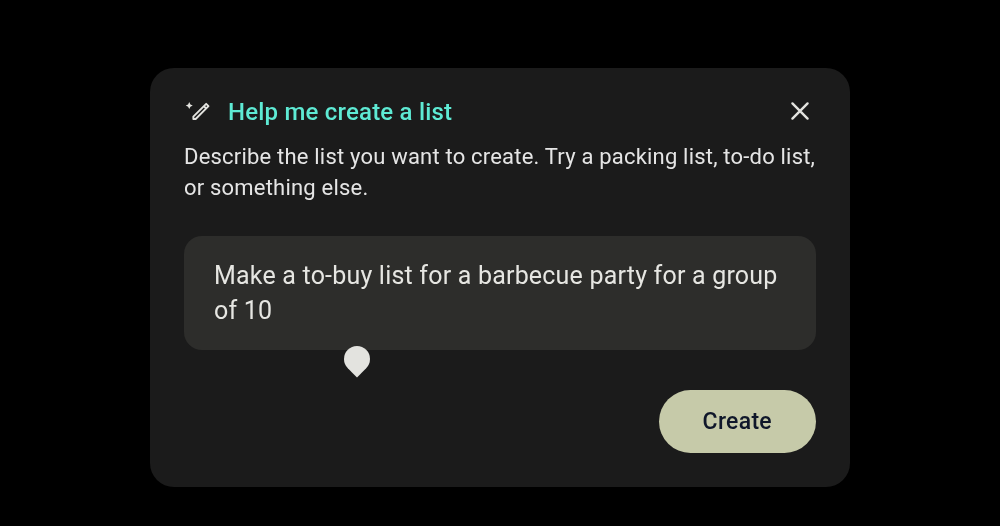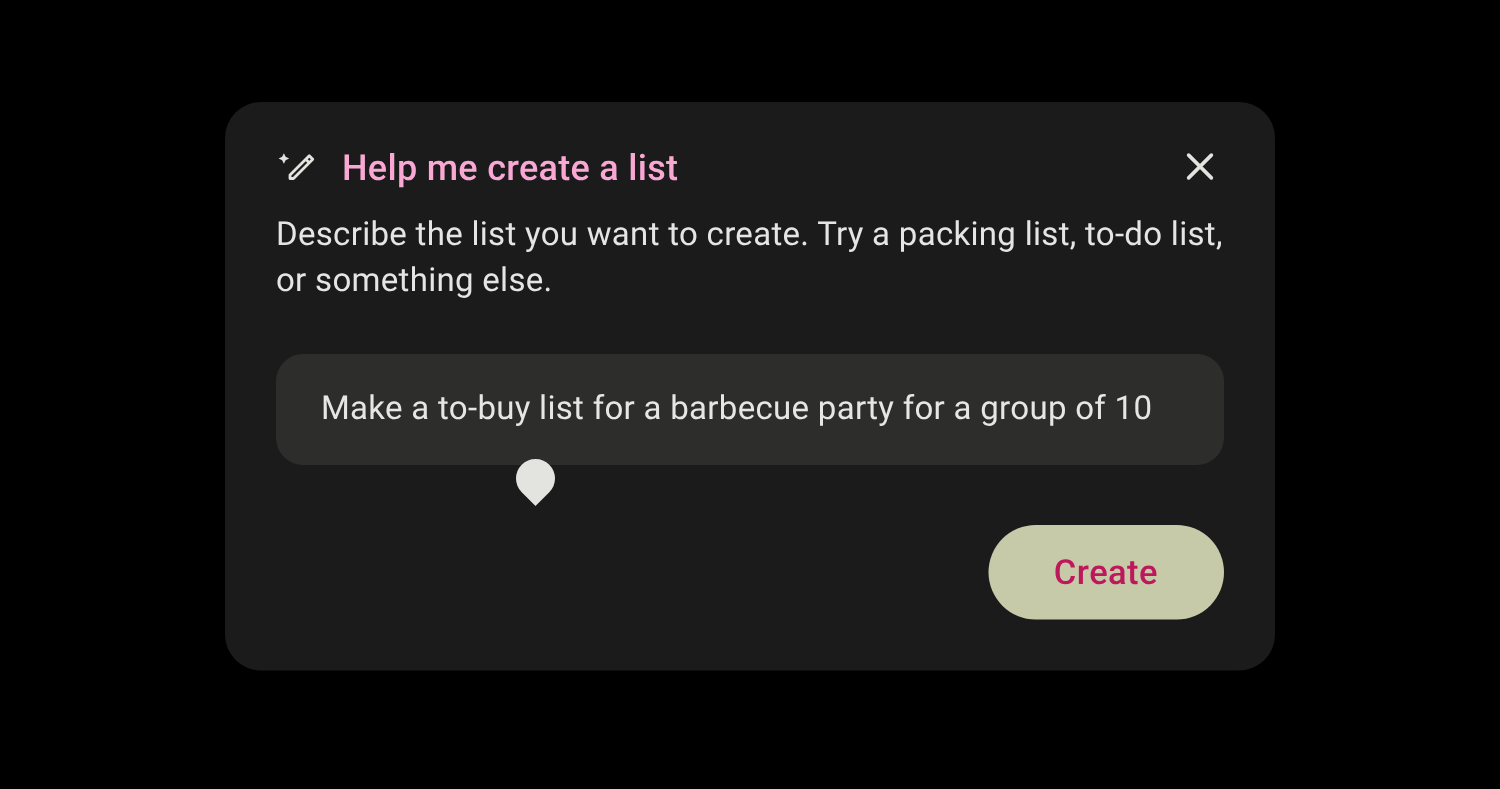--- a/index.html
+++ b/index.html
@@ -37,21 +37,21 @@
     .magic-icon {
       width: 28px;
       height: 28px;
       color: #e3e3df;
       flex-shrink: 0;
     }
     
     .title {
       font-size: 24px;
       font-weight: 500;
-      color: #f9a8d4;
+      color: #5eead4;
       flex: 1;
       letter-spacing: 0.2px;
     }
     
     .close-button {
       width: 32px;
       height: 32px;
       background: transparent;
       border: none;
       color: #e3e3df;
@@ -77,21 +77,21 @@
     
     .input-wrapper {
       position: relative;
       margin-bottom: 40px;
     }
     
     .input-area {
       background: #2d2d2b;
       border-radius: 18px;
       padding: 22px 30px;
-      font-size: 22px;
+      font-size: 25px;
       color: #e6e6e2;
       line-height: 1.4;
       letter-spacing: 0.2px;
       font-weight: 400;
       border: none;
       width: 100%;
       resize: none;
       font-family: inherit;
     }
     
@@ -106,21 +106,21 @@
       transform: rotate(-45deg);
     }
     
     .button-row {
       display: flex;
       justify-content: flex-end;
     }
     
     .create-button {
       background: #c6caa9;
-      color: #be185d;
+      color: #0f172a;
       border: none;
       border-radius: 32px;
       padding: 18px 44px;
       font-size: 23px;
       font-weight: 500;
       cursor: pointer;
       font-family: inherit;
       letter-spacing: 0.3px;
     }
   </style>

